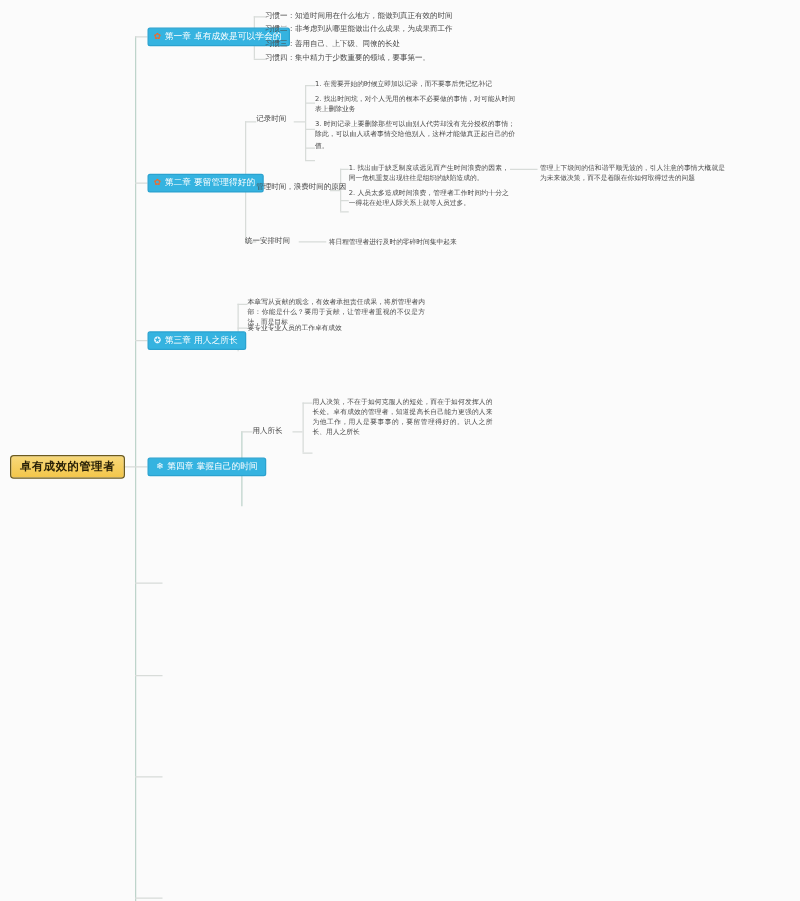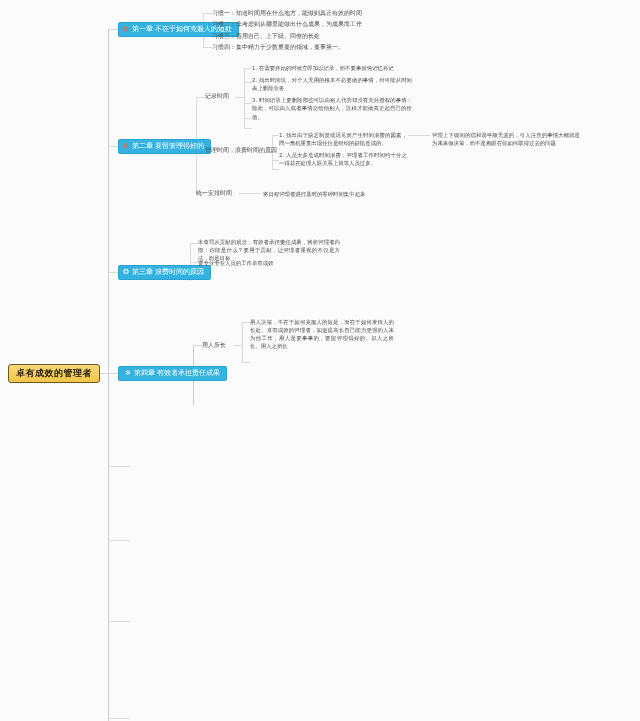--- a/index.html
+++ b/index.html
@@ -131,21 +131,21 @@
   <div class="line h gray" style="left:193px;top:345px;width:9px;"></div>
   <div class="line h gray" style="left:234px;top:345px;width:8px;"></div>
   <div class="line v gray" style="left:242px;top:322px;height:40px;"></div>
   <div class="line h gray" style="left:242px;top:322px;width:8px;"></div>
   <div class="line h gray" style="left:242px;top:362px;width:8px;"></div>
 
   <div class="root" style="left:8px;top:364px;font-family:Liberation Serif, serif;">卓有成效的管理者</div>
 
   <div class="chap" style="left:118px;top:22px;">
     <span class="ic flower">✿</span>
-    <span>第一章 不在于如何克服人的短处</span>
+    <span>第一章 卓有成效是可以学会的</span>
   </div>
   <div class="sub" style="left:212px;top:10px;">习惯一：知道时间用在什么地方，能做到真正有效的时间</div>
   <div class="sub" style="left:212px;top:21px;">习惯二：非考虑到从哪里能做出什么成果，为成果而工作</div>
   <div class="sub" style="left:212px;top:33px;">习惯三：善用自己、上下级、同僚的长处</div>
   <div class="sub" style="left:212px;top:44px;">习惯四：集中精力于少数重要的领域，要事第一。</div>
 
   <div class="chap" style="left:118px;top:139px;">
     <span class="ic flower">✿</span>
     <span>第二章 要留管理得好的</span>
   </div>
@@ -162,27 +162,27 @@
     <p>1. 找出由于缺乏制度或远见而产生时间浪费的因素，同一危机重复出现往往是组织的缺陷造成的。</p>
     <p>2. 人员太多造成时间浪费，管理者工作时间约十分之一得花在处理人际关系上就等人员过多。</p>
   </div>
   <div class="para" style="left:432px;top:131px;width:148px;">管理上下级间的信和谐平顺无波的，引人注意的事情大概就是为未来做决策，而不是着眼在你如何取得过去的问题</div>
 
   <div class="sub" style="left:196px;top:190px;">统一安排时间</div>
   <div class="para" style="left:263px;top:190px;width:160px;">将日程管理者进行及时的零碎时间集中起来</div>
 
   <div class="chap" style="left:118px;top:265px;">
     <span class="ic star">✪</span>
-    <span>第三章 浪费时间的原因</span>
+    <span>第三章 用人之所长</span>
   </div>
   <div class="para" style="left:198px;top:238px;width:142px;">本章写从贡献的观念，有效者承担责任成果，将所管理者内部：你能是什么？要用于贡献，让管理者重视的不仅是方法，而是目标</div>
   <div class="para" style="left:198px;top:259px;width:142px;">要专业专业人员的工作卓有成效</div>
 
   <div class="chap plain" style="left:118px;top:366px;">
     <span class="ic snow">❄</span>
-    <span>第四章 有效者承担责任成果</span>
+    <span>第四章 掌握自己的时间</span>
   </div>
   <div class="sub" style="left:202px;top:342px;">用人所长</div>
   <div class="para" style="left:250px;top:318px;width:144px;">
     <p>用人决策，不在于如何克服人的短处，而在于如何发挥人的长处。卓有成效的管理者，知道提高长自己能力更强的人来为他工作，用人是要事事的，要留管理得好的。识人之所长、用人之所长</p>
   </div>
 
 </div>
 
 </body></html>

